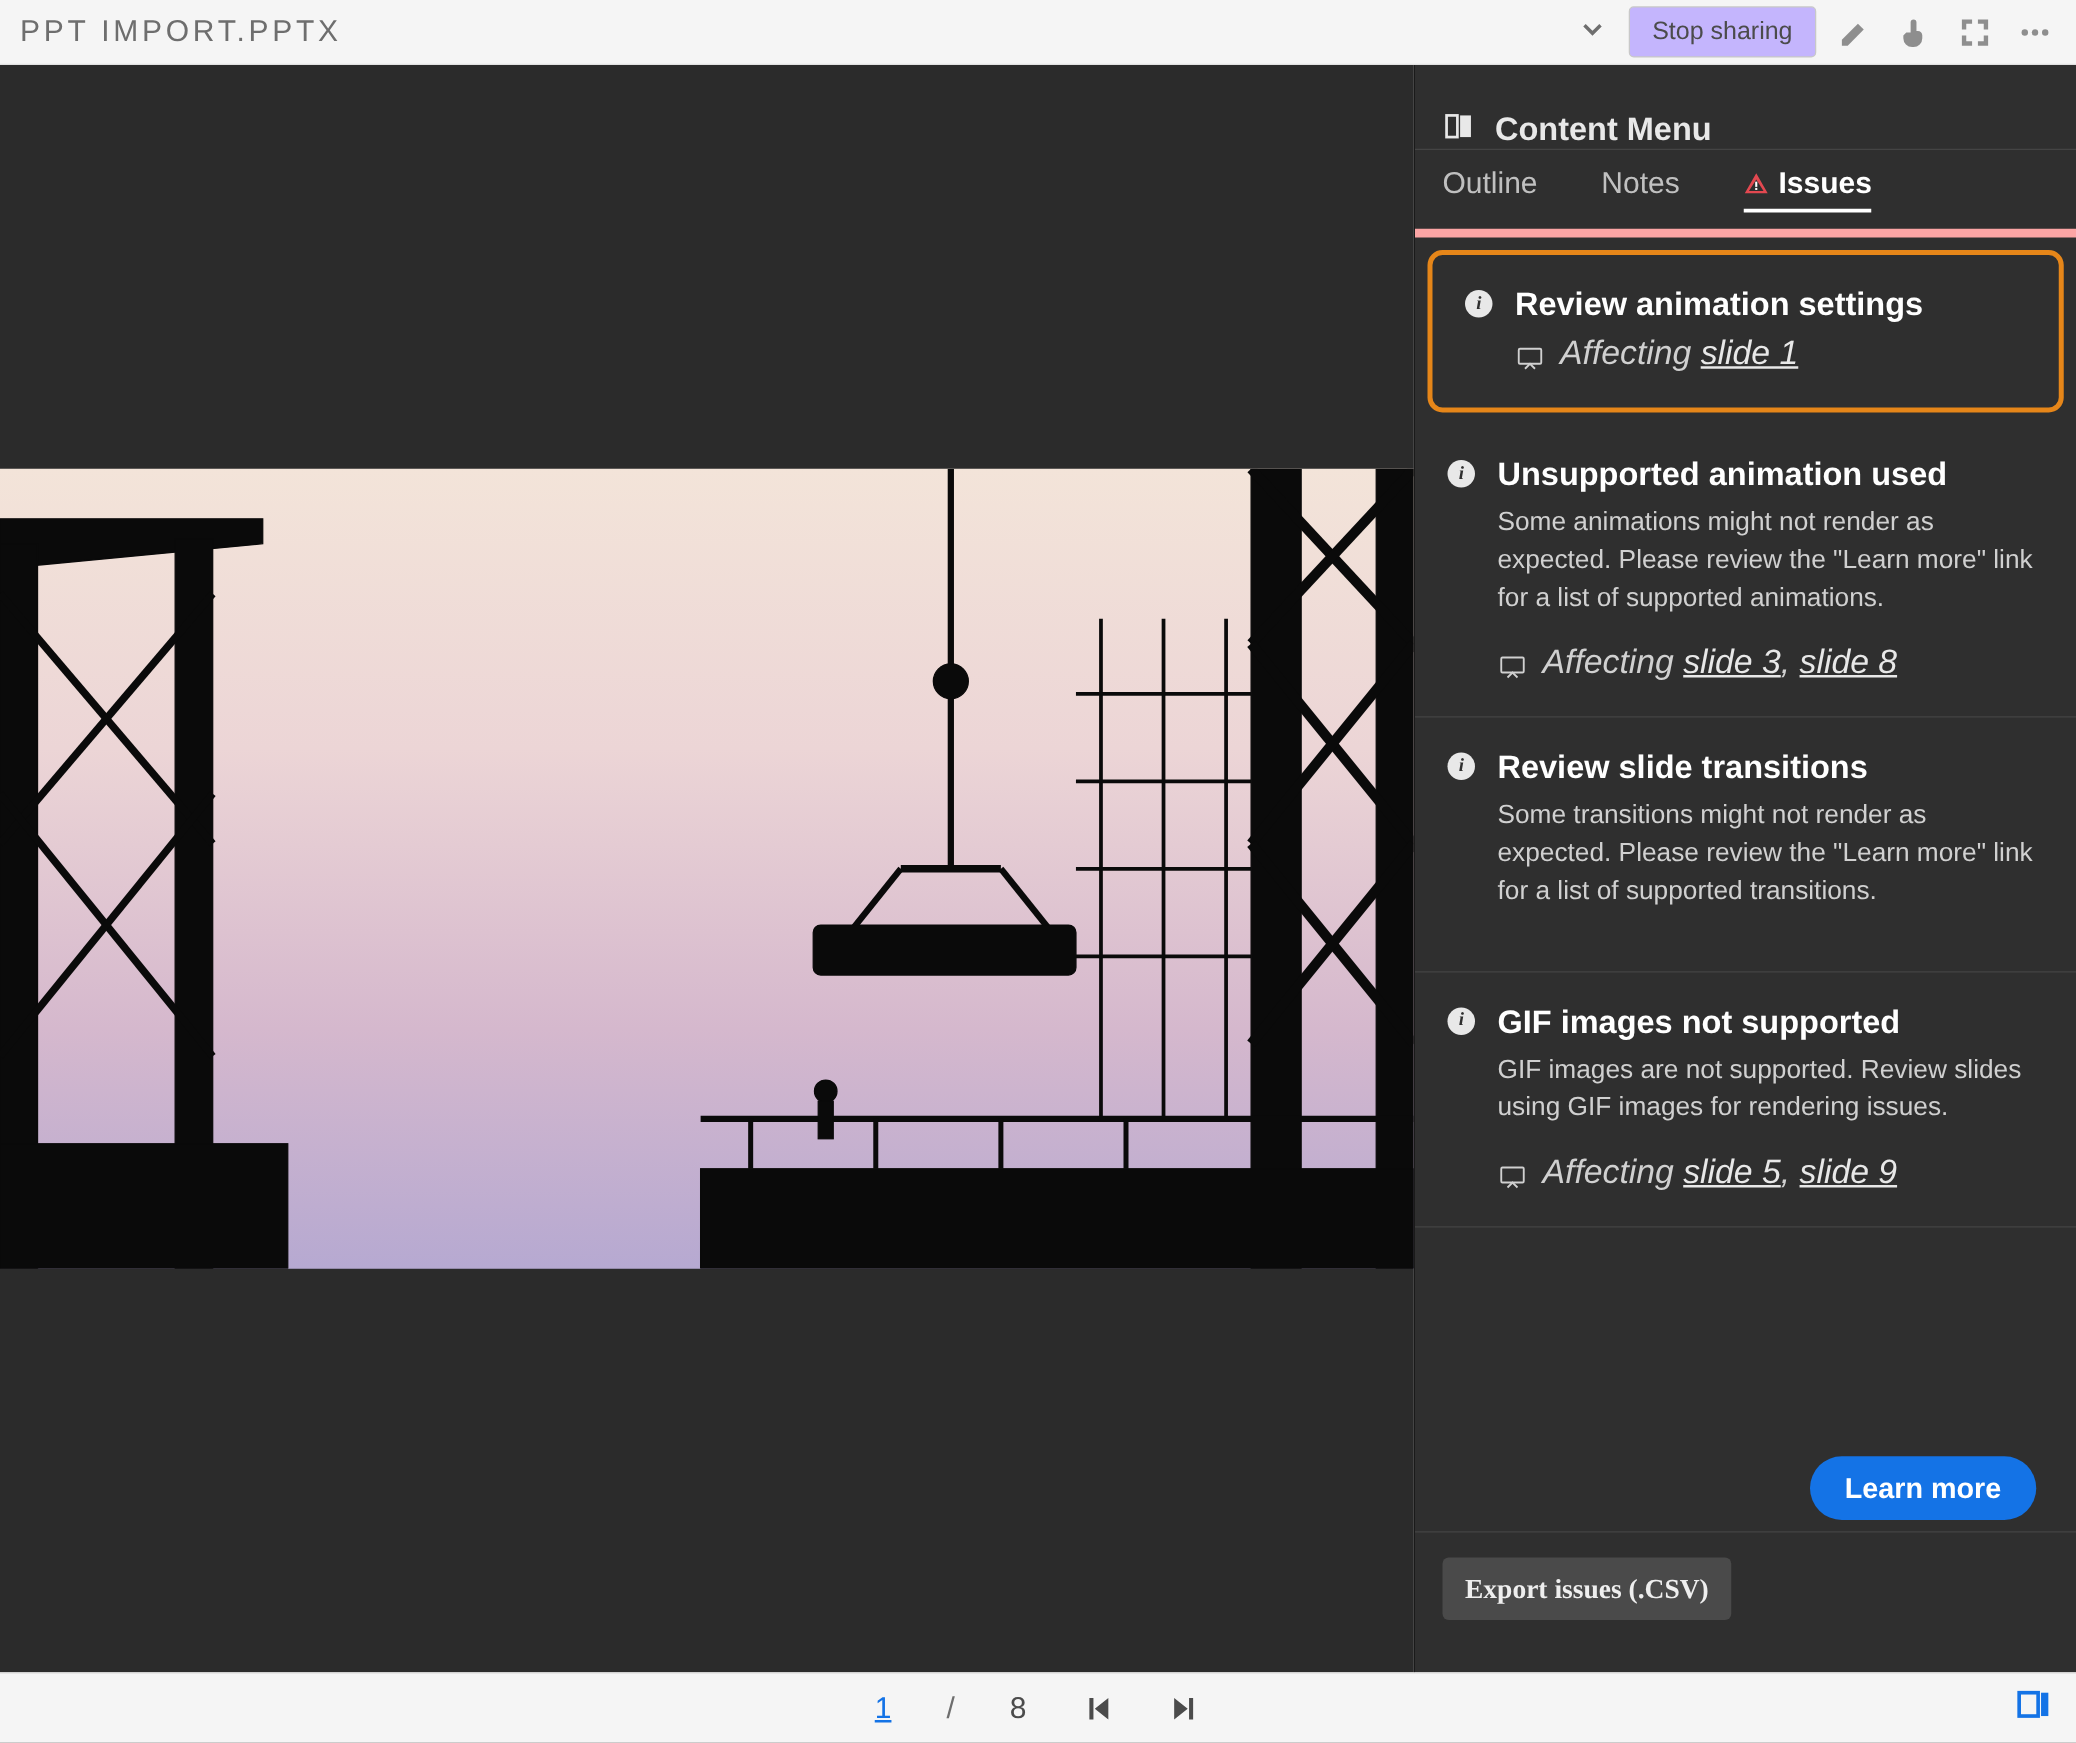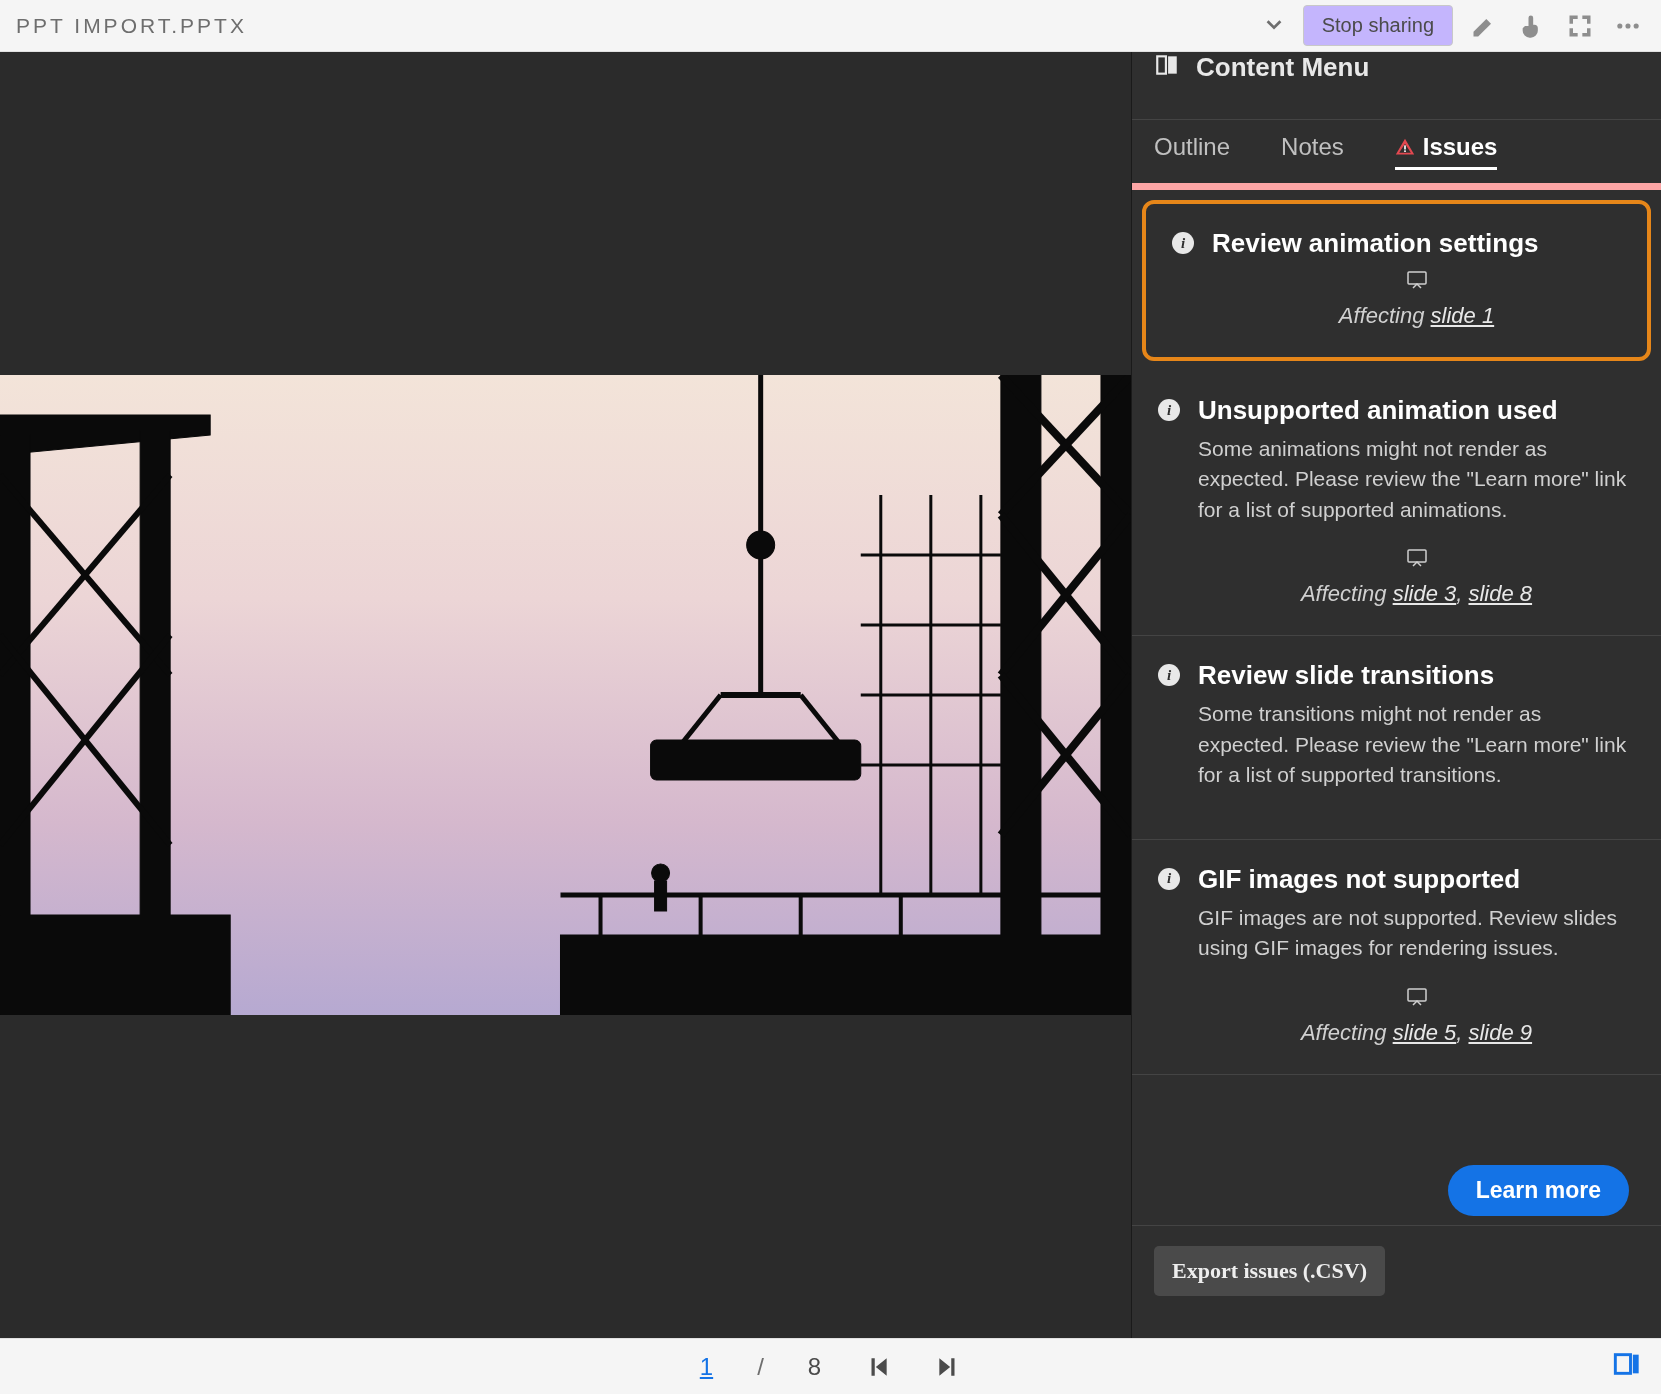--- a/index.html
+++ b/index.html
@@ -1,51 +1,51 @@
 <!DOCTYPE html>
 <html><head>
 <meta charset="utf-8">
 <style>
   html,body{margin:0;padding:0;width:100%;height:100%;font-family:'Adobe Clean','Segoe UI',Helvetica,Arial,sans-serif;background:#f0f0f0;color:#2c2c2c;}
   *{box-sizing:border-box;}
   .app{display:flex;flex-direction:column;width:1661px;height:1394px;}
   
   .topbar{height:52px;background:#f5f5f5;display:flex;align-items:center;padding:0 16px;gap:14px;border-bottom:1px solid #e1e1e1;}
-  .file-title{flex:1;font-size:21px;letter-spacing:3px;color:#6e6e6e;font-weight:500;}
+  .file-title{flex:1;font-size:24px;letter-spacing:3px;color:#6e6e6e;font-weight:500;}
   .chev{width:30px;text-align:center;}
   .chev svg{width:22px;height:22px;fill:none;stroke:#6e6e6e;stroke-width:3;}
   .stop-btn{border:1px solid #c8c8c8;background:#c4b5fd;border-radius:4px;padding:8px 18px;font-size:20px;color:#4b4b4b;cursor:pointer;}
   .tb-icon{width:34px;height:34px;display:flex;align-items:center;justify-content:center;color:#8e8e8e;}
   .tb-icon svg{width:28px;height:28px;fill:currentColor;}
   
   .main{flex:1;display:flex;min-height:0;}
   .stage{flex:1;background:#2b2b2b;position:relative;overflow:hidden;display:flex;align-items:center;justify-content:center;}
   .slide{width:100%;height:640px;background:linear-gradient(to bottom,#f3e4d9 0%,#ecd5d6 35%,#d5b8cd 70%,#b6a9d1 100%);position:relative;overflow:hidden;}
   .slide svg{position:absolute;inset:0;width:100%;height:100%;}
   
   .panel{width:530px;background:#2f2f2f;color:#e8e8e8;display:flex;flex-direction:column;border-left:1px solid #1a1a1a;}
-  .panel-head{height:68px;display:flex;align-items:flex-start;gap:16px;padding:0 22px;border-bottom:1px solid #444;}
+  .panel-head{height:68px;display:flex;align-items:flex-end;gap:16px;padding:0 22px;border-bottom:1px solid #444;}
   .panel-head svg{width:26px;height:26px;stroke:#e8e8e8;fill:none;stroke-width:2;}
   .panel-head .pt{font-size:26px;font-weight:600;}
   .tabs{height:70px;display:flex;align-items:center;gap:51px;padding:0 22px;border-bottom:7px solid #fca5a5;}
   .tab{font-size:24px;color:#c0c0c0;cursor:pointer;display:flex;align-items:center;gap:8px;padding-bottom:6px;border-bottom:3px solid transparent;}
   .tab.active{color:#fff;font-weight:600;border-bottom-color:#fff;}
   .tab .warn-tri{width:20px;height:20px;}
   .issues{flex:1;overflow-y:auto;position:relative;}
   .issues::-webkit-scrollbar{width:14px;}
   .issues::-webkit-scrollbar-track{background:#2f2f2f;}
   .issues::-webkit-scrollbar-thumb{background:#5a5a5a;border-radius:7px;}
   .issue{padding:24px 26px 28px 26px;border-bottom:1px solid #444;position:relative;}
   .issue.highlight{border:4px solid #e68619;border-radius:12px;margin:10px;}
   .issue-row{display:flex;gap:18px;}
   .info-circ{flex:0 0 22px;width:22px;height:22px;border-radius:50%;background:#e8e8e8;color:#2f2f2f;font-weight:700;font-size:15px;display:flex;align-items:center;justify-content:center;font-family:Georgia,serif;font-style:italic;margin-top:4px;}
   .issue-body{flex:1;}
   .issue-title{font-size:26px;font-weight:700;color:#fff;margin-bottom:8px;}
   .issue-desc{font-size:21px;line-height:1.45;color:#d0d0d0;margin-bottom:20px;}
-  .aff{display:flex;align-items:center;gap:12px;font-size:22px;color:#d0d0d0;font-style:italic;flex-direction:column;}
+  .aff{display:flex;align-items:flex-end;gap:12px;font-size:27px;color:#d0d0d0;font-style:italic;}
   .aff svg{width:24px;height:24px;stroke:#d0d0d0;fill:none;stroke-width:1.5;}
   .aff a{color:#e8e8e8;text-decoration:underline;cursor:pointer;}
   .learn-wrap{position:relative;height:0;}
   .learn-more{position:absolute;right:32px;top:-60px;background:#1473e6;color:#fff;border:none;border-radius:30px;padding:12px 28px;font-size:23px;font-weight:600;cursor:pointer;}
   .export-wrap{padding:20px 22px 42px 22px;border-top:1px solid #444;}
   .export-btn{background:#4a4a4a;color:#eee;border:none;border-radius:5px;padding:12px 18px;font-size:22px;font-weight:600;cursor:pointer;font-family:Liberation Serif, serif;}
   
   .bottom{height:56px;background:#f5f5f5;border-top:1px solid #e1e1e1;display:flex;align-items:center;justify-content:center;position:relative;font-size:24px;color:#4b4b4b;}
   .pager{display:flex;align-items:center;gap:44px;}
   .pgnum{color:#1473e6;text-decoration:underline;cursor:pointer;}

